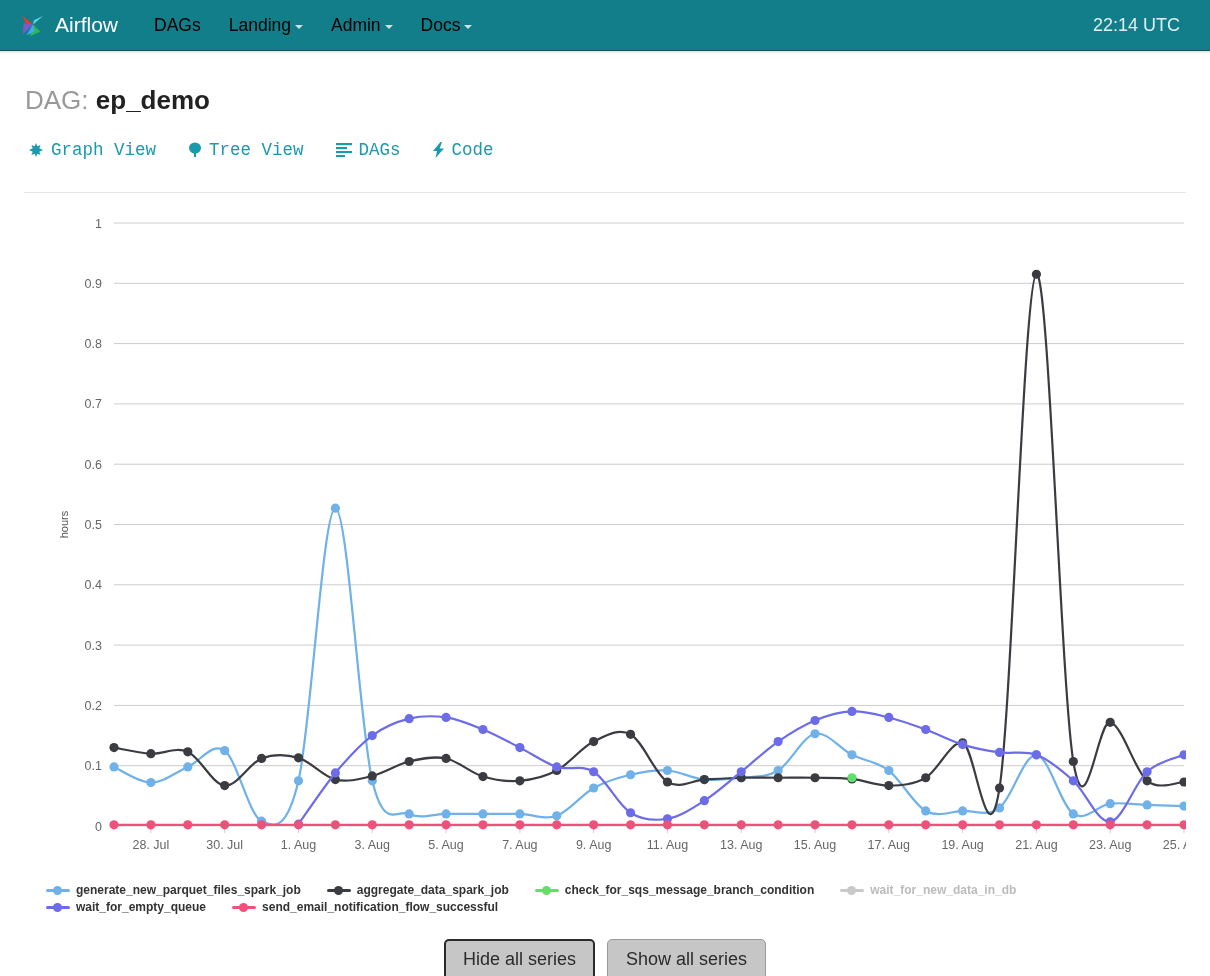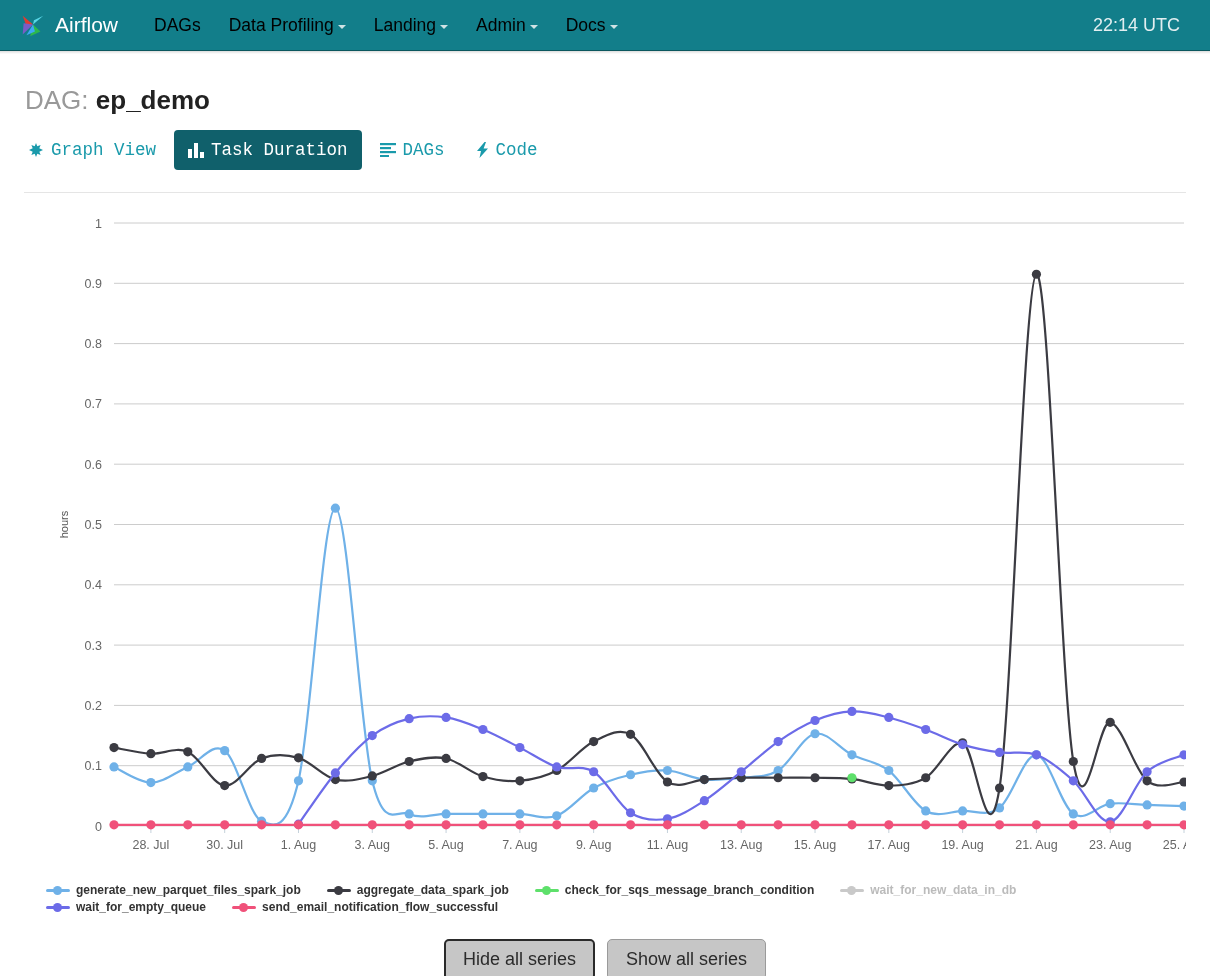--- a/index.html
+++ b/index.html
@@ -173,24 +173,20 @@
         <path d="M16 15.5 L18 23 L9 27 Z" fill="#3fa9f5"></path>
       </svg>
     </span>
     <span>Airflow</span>
   </a>
 
   <a class="nav-item" href="#">
     <span>DAGs</span>
   </a>
   <a class="nav-item" href="#">
-    <span>Data Profiling</span>
-    <i class="caret"></i>
-  </a>
-  <a class="nav-item" href="#">
     <span>Landing</span>
     <i class="caret"></i>
   </a>
   <a class="nav-item" href="#">
     <span>Admin</span>
     <i class="caret"></i>
   </a>
   <a class="nav-item" href="#">
     <span>Docs</span>
     <i class="caret"></i>
@@ -209,31 +205,30 @@
   <div class="tabs">
     <a class="tab" href="#">
       <span>
         <svg width="16" height="16" viewBox="0 0 16 16">
             <path d="M8 1 l1.3 3.3 L12.6 3 l-1.3 3.3 L15 8 l-3.7 1.7 L12.6 13 l-3.3-1.3 L8 15 l-1.3-3.3 L3.4 13 l1.3-3.3 L1 8 l3.7-1.7 L3.4 3 l3.3 1.3 Z" fill="#1a9aab"></path>
           </svg>
       </span>
       <span>Graph View</span>
     </a>
 
-
-    <a class="tab active" href="#">
+    <a class="tab" href="#">
       <span>
-        <svg width="16" height="15" viewBox="0 0 16 15">
-            <rect x="0" y="6" width="4" height="9" fill="#ffffff"></rect>
-            <rect x="6" y="0" width="4" height="15" fill="#ffffff"></rect>
-            <rect x="12" y="9" width="4" height="6" fill="#ffffff"></rect>
+        <svg width="14" height="16" viewBox="0 0 14 16">
+            <ellipse cx="7" cy="6" rx="6" ry="5.5" fill="#1a9aab"></ellipse>
+            <rect x="6" y="9" width="2" height="6" fill="#1a9aab"></rect>
           </svg>
       </span>
-      <span>Task Duration</span>
+      <span>Tree View</span>
     </a>
+
 
 
     <a class="tab" href="#">
       <span>
         <svg width="16" height="14" viewBox="0 0 16 14">
             <rect x="0" y="0" width="16" height="2.2" fill="#1a9aab"></rect>
             <rect x="0" y="4" width="11" height="2.2" fill="#1a9aab"></rect>
             <rect x="0" y="8" width="16" height="2.2" fill="#1a9aab"></rect>
             <rect x="0" y="12" width="9" height="2.2" fill="#1a9aab"></rect>
           </svg>

